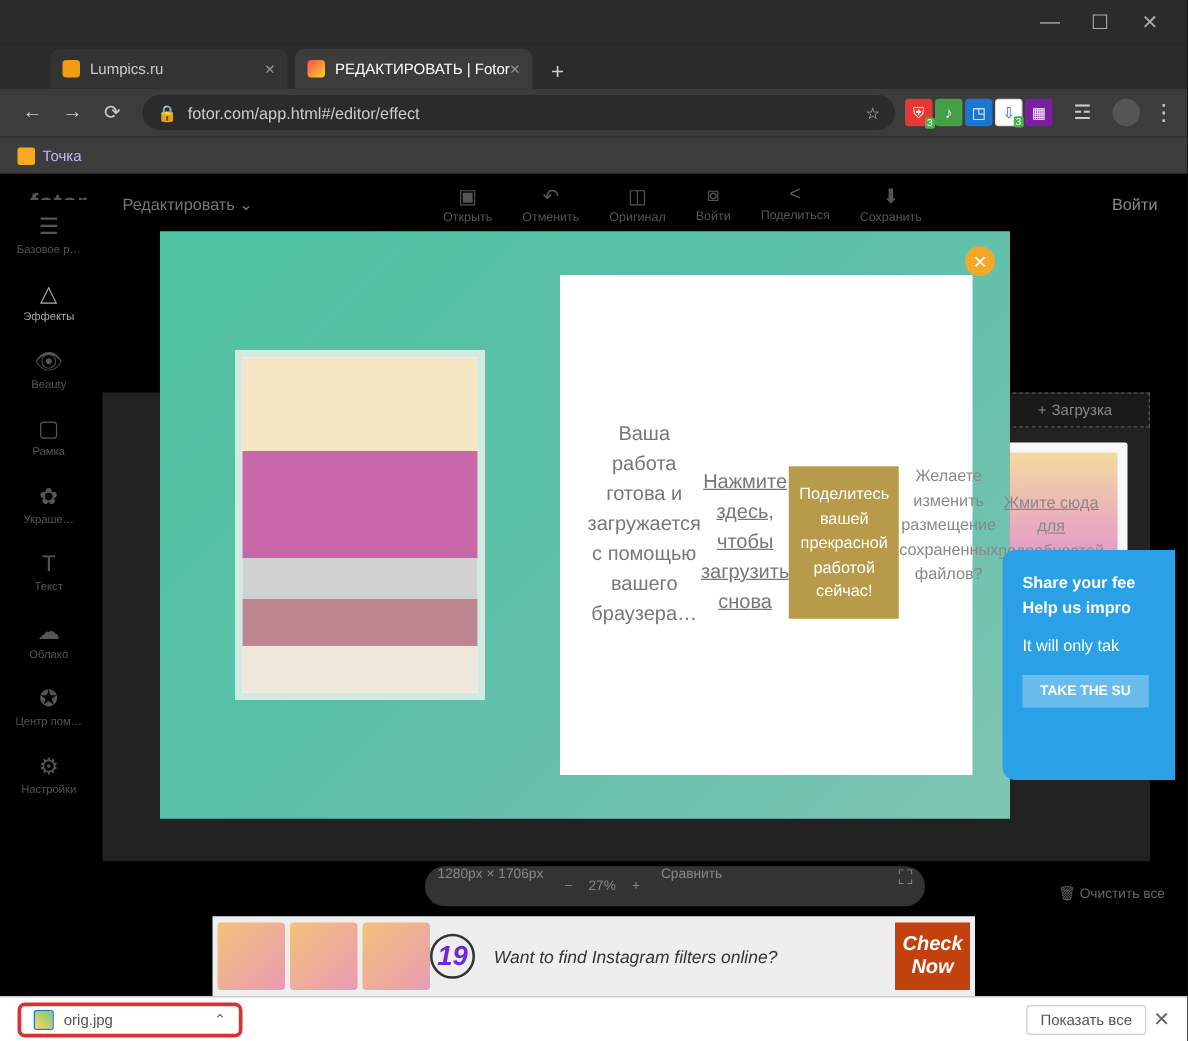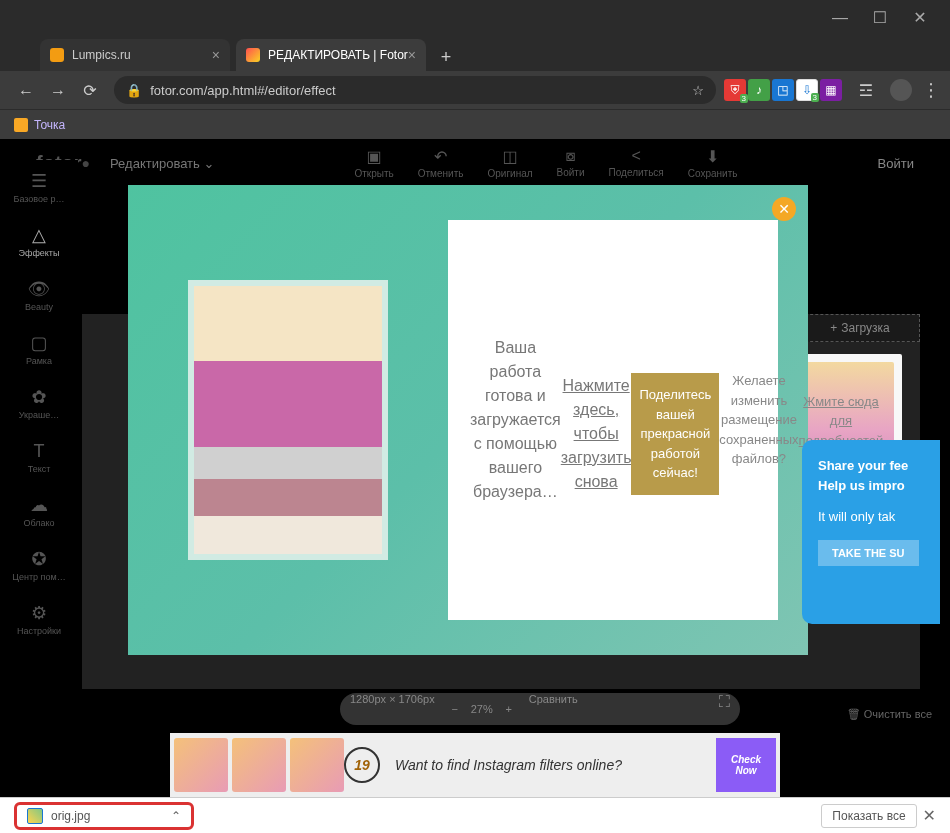--- a/index.html
+++ b/index.html
@@ -20,21 +20,21 @@
 .url .lock{margin-right:8px;color:#aaa}
 .extarea{display:flex;align-items:center;gap:2px}
 .extbadge{width:22px;height:22px;border-radius:3px;display:flex;align-items:center;justify-content:center;position:relative;font-size:12px;color:#fff}
 .e1{background:#e53935}.e2{background:#43a047}.e3{background:#1976d2}.e5{background:#7b1fa2}
 .badge-num{position:absolute;bottom:-2px;right:-2px;background:#4caf50;color:#fff;font-size:8px;padding:0 2px;border-radius:2px}
 .avatar{width:22px;height:22px;border-radius:50%;background:#555;margin-left:6px}
 .menu3{font-size:18px;color:#ccc;margin-left:8px;cursor:pointer}
 .bookbar{height:30px;background:#3c3c3c;border-top:1px solid #2b2b2b;display:flex;align-items:center;padding:0 14px;font-size:12px;color:#c4b5fd}
 .bookbar .bicon{width:14px;height:14px;background:#f9a825;border-radius:2px;margin-right:6px}
 .app{position:relative;width:100%;height:calc(100% - 175px);background:#000}
-.topbar{height:48px;display:flex;align-items:center;justify-content:space-between;padding:0 36px}
+.topbar{height:48px;display:flex;align-items:center;justify-content:space-between;padding:0 24px}
 .logo{font-size:20px;font-weight:bold;color:#555}
 .logocirc{color:#444;font-size:14px}
 .editdrop{color:#777;font-size:13px;margin-left:20px;cursor:pointer}
 .topactions{display:flex;gap:24px}
 .tact{display:flex;flex-direction:column;align-items:center;color:#555;font-size:10px;cursor:pointer}
 .tact .ticon{font-size:16px;margin-bottom:2px}
 .login{color:#888;font-size:13px;cursor:pointer}
 .leftnav{position:absolute;left:0;top:160px;width:78px;height:470px;background:#000}
 .navitem{height:54px;display:flex;flex-direction:column;align-items:center;justify-content:center;color:#555;font-size:9px;cursor:pointer}
 .navitem .nicon{font-size:18px;margin-bottom:2px}
@@ -45,22 +45,22 @@
 .preview::after{content:'';position:absolute;top:8px;left:8px;right:8px;bottom:8px;background:linear-gradient(180deg,#f3d9a0,#e8a5c4 50%,#c87db8);border-radius:2px}
 .bottombar{position:absolute;bottom:72px;left:340px;width:400px;height:32px;background:#333;border-radius:16px;display:flex;padding:0 10px;color:#888;font-size:11px;gap:10px}
 .zoom{display:flex;align-items:center;gap:6px}
 .zoombtn{width:20px;height:20px;display:flex;align-items:center;justify-content:center;cursor:pointer}
 .clearbtn{position:absolute;right:18px;bottom:76px;color:#666;font-size:11px;cursor:pointer}
 .adbanner{position:absolute;bottom:0;left:170px;width:610px;height:64px;background:#eee;display:flex;align-items:center}
 .adthumb{width:54px;height:54px;background:linear-gradient(135deg,#f4c17a,#e89bb5);margin-left:4px;border-radius:3px}
 .adtxt{flex:1;padding-left:15px}
 .adtxt .l1{font-size:14px;font-style:italic;color:#333}
 .adtxt .l2{font-size:15px;font-weight:bold;color:#222}
-.adnum{width:36px;height:36px;border:2px solid #333;border-radius:50%;display:flex;align-items:center;justify-content:center;font-size:14px;font-weight:bold;font-style:italic;color:#a16207}
-.adcta{width:60px;height:54px;background:#8b5cf6;color:#fff;font-size:10px;font-style:italic;font-weight:bold;display:flex;flex-direction:column;align-items:center;justify-content:center;margin-right:4px}
+.adnum{width:36px;height:36px;border:2px solid #333;border-radius:50%;display:flex;align-items:center;justify-content:center;font-size:22px;font-weight:bold;font-style:italic;color:#6d28d9}
+.adcta{width:60px;height:54px;background:#c2410c;color:#fff;font-size:16px;font-style:italic;font-weight:bold;display:flex;flex-direction:column;align-items:center;justify-content:center;margin-right:4px}
 .overlay{position:absolute;top:135px;left:0;right:0;bottom:72px;display:flex}
 .modal{position:absolute;left:128px;top:50px;width:680px;height:470px;background:linear-gradient(135deg,#4fc3a0,#5cbfa9 50%,#7fc5b3);display:flex;align-items:center}
 .mclose{position:absolute;top:12px;right:12px;width:24px;height:24px;border-radius:50%;background:#f4a825;color:#fff;display:flex;align-items:center;justify-content:center;font-size:14px;cursor:pointer}
 .mleft{width:320px;display:flex;align-items:center;justify-content:center}
 .mpic{width:200px;height:280px;border:6px solid #d1ebe3;background:#fff;position:relative}
 .mpic::after{content:'';position:absolute;top:0;left:0;right:0;bottom:0;background:linear-gradient(180deg,#f5e5c5 0%,#f5e5c5 28%,#c968a8 28%,#c968a8 60%,#d0d0d0 60%,#d0d0d0 72%,#bc8590 72%,#bc8590 86%,#f0e8dc 86%)}
 .mright{width:330px;height:400px;background:#fff;padding:30px 22px;display:flex;align-items:center;text-align:center}
 .mright .h{font-size:16px;color:#777;line-height:1.5}
 .mright .lnk{text-decoration:underline;margin-top:28px;cursor:pointer}
 .mright .btn{width:250px;background:#b89b4a;color:#fff;padding:12px 8px;font-size:13px;margin-top:28px;cursor:pointer;line-height:1.5}

